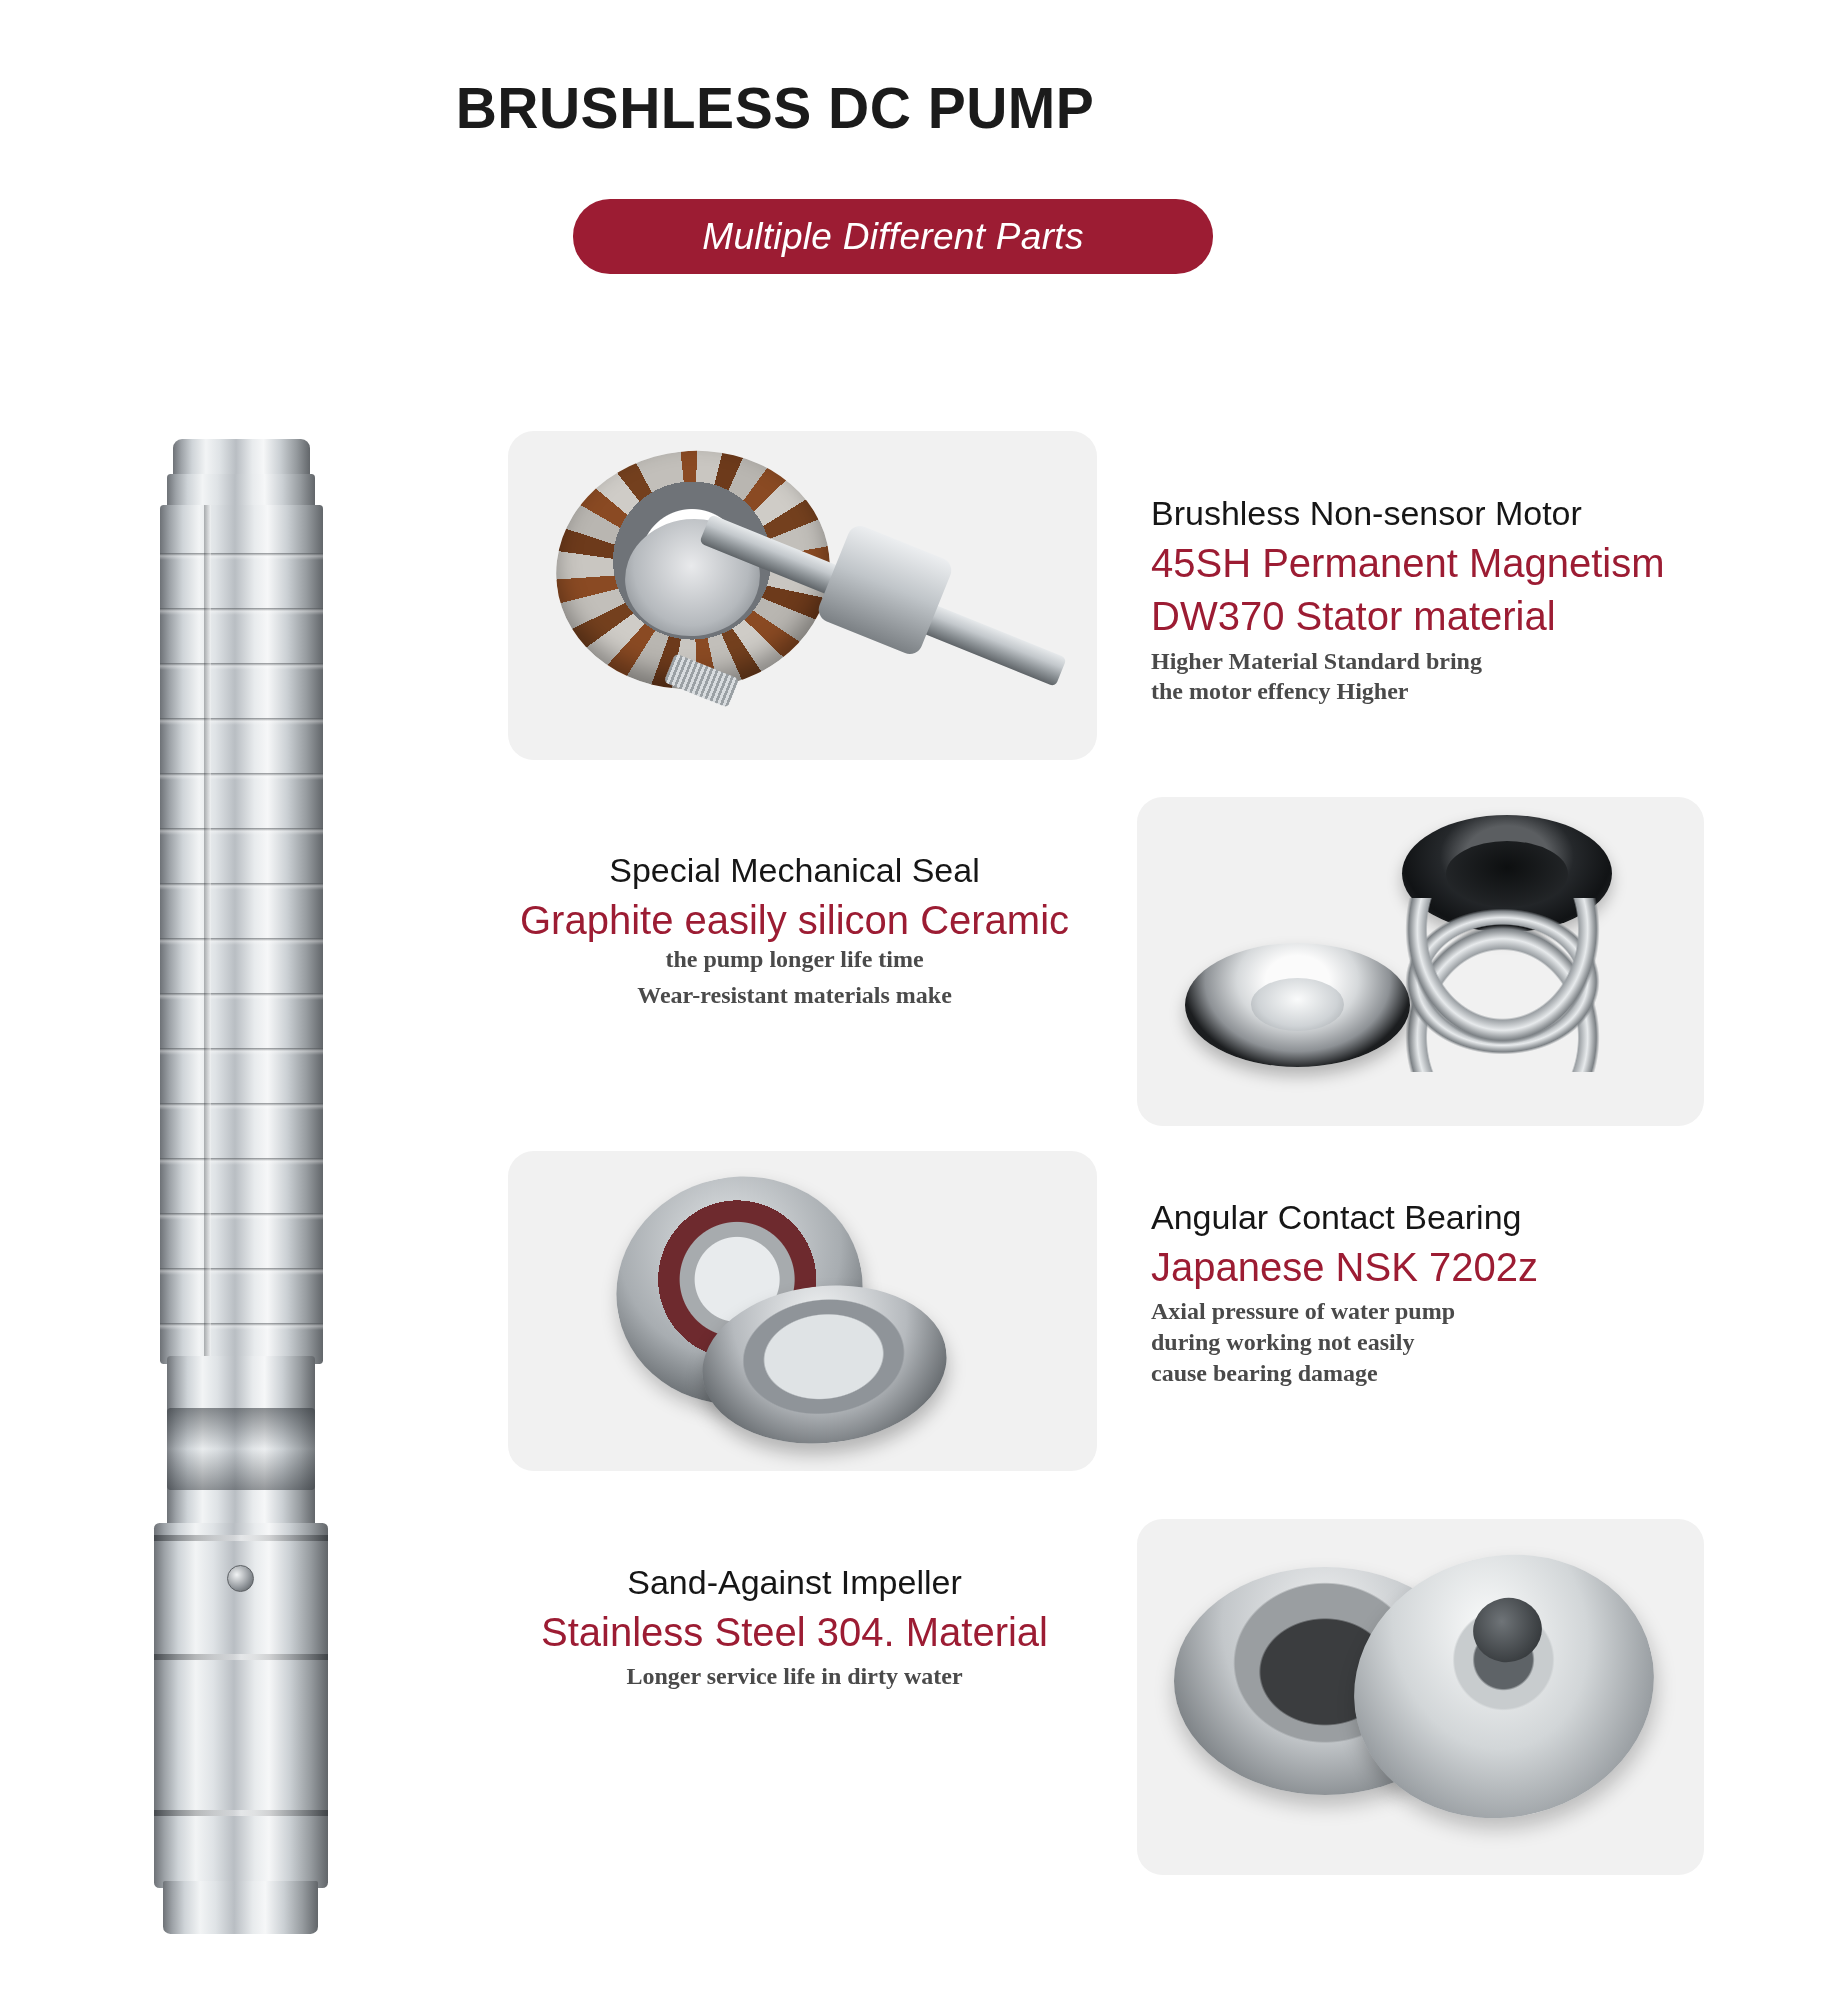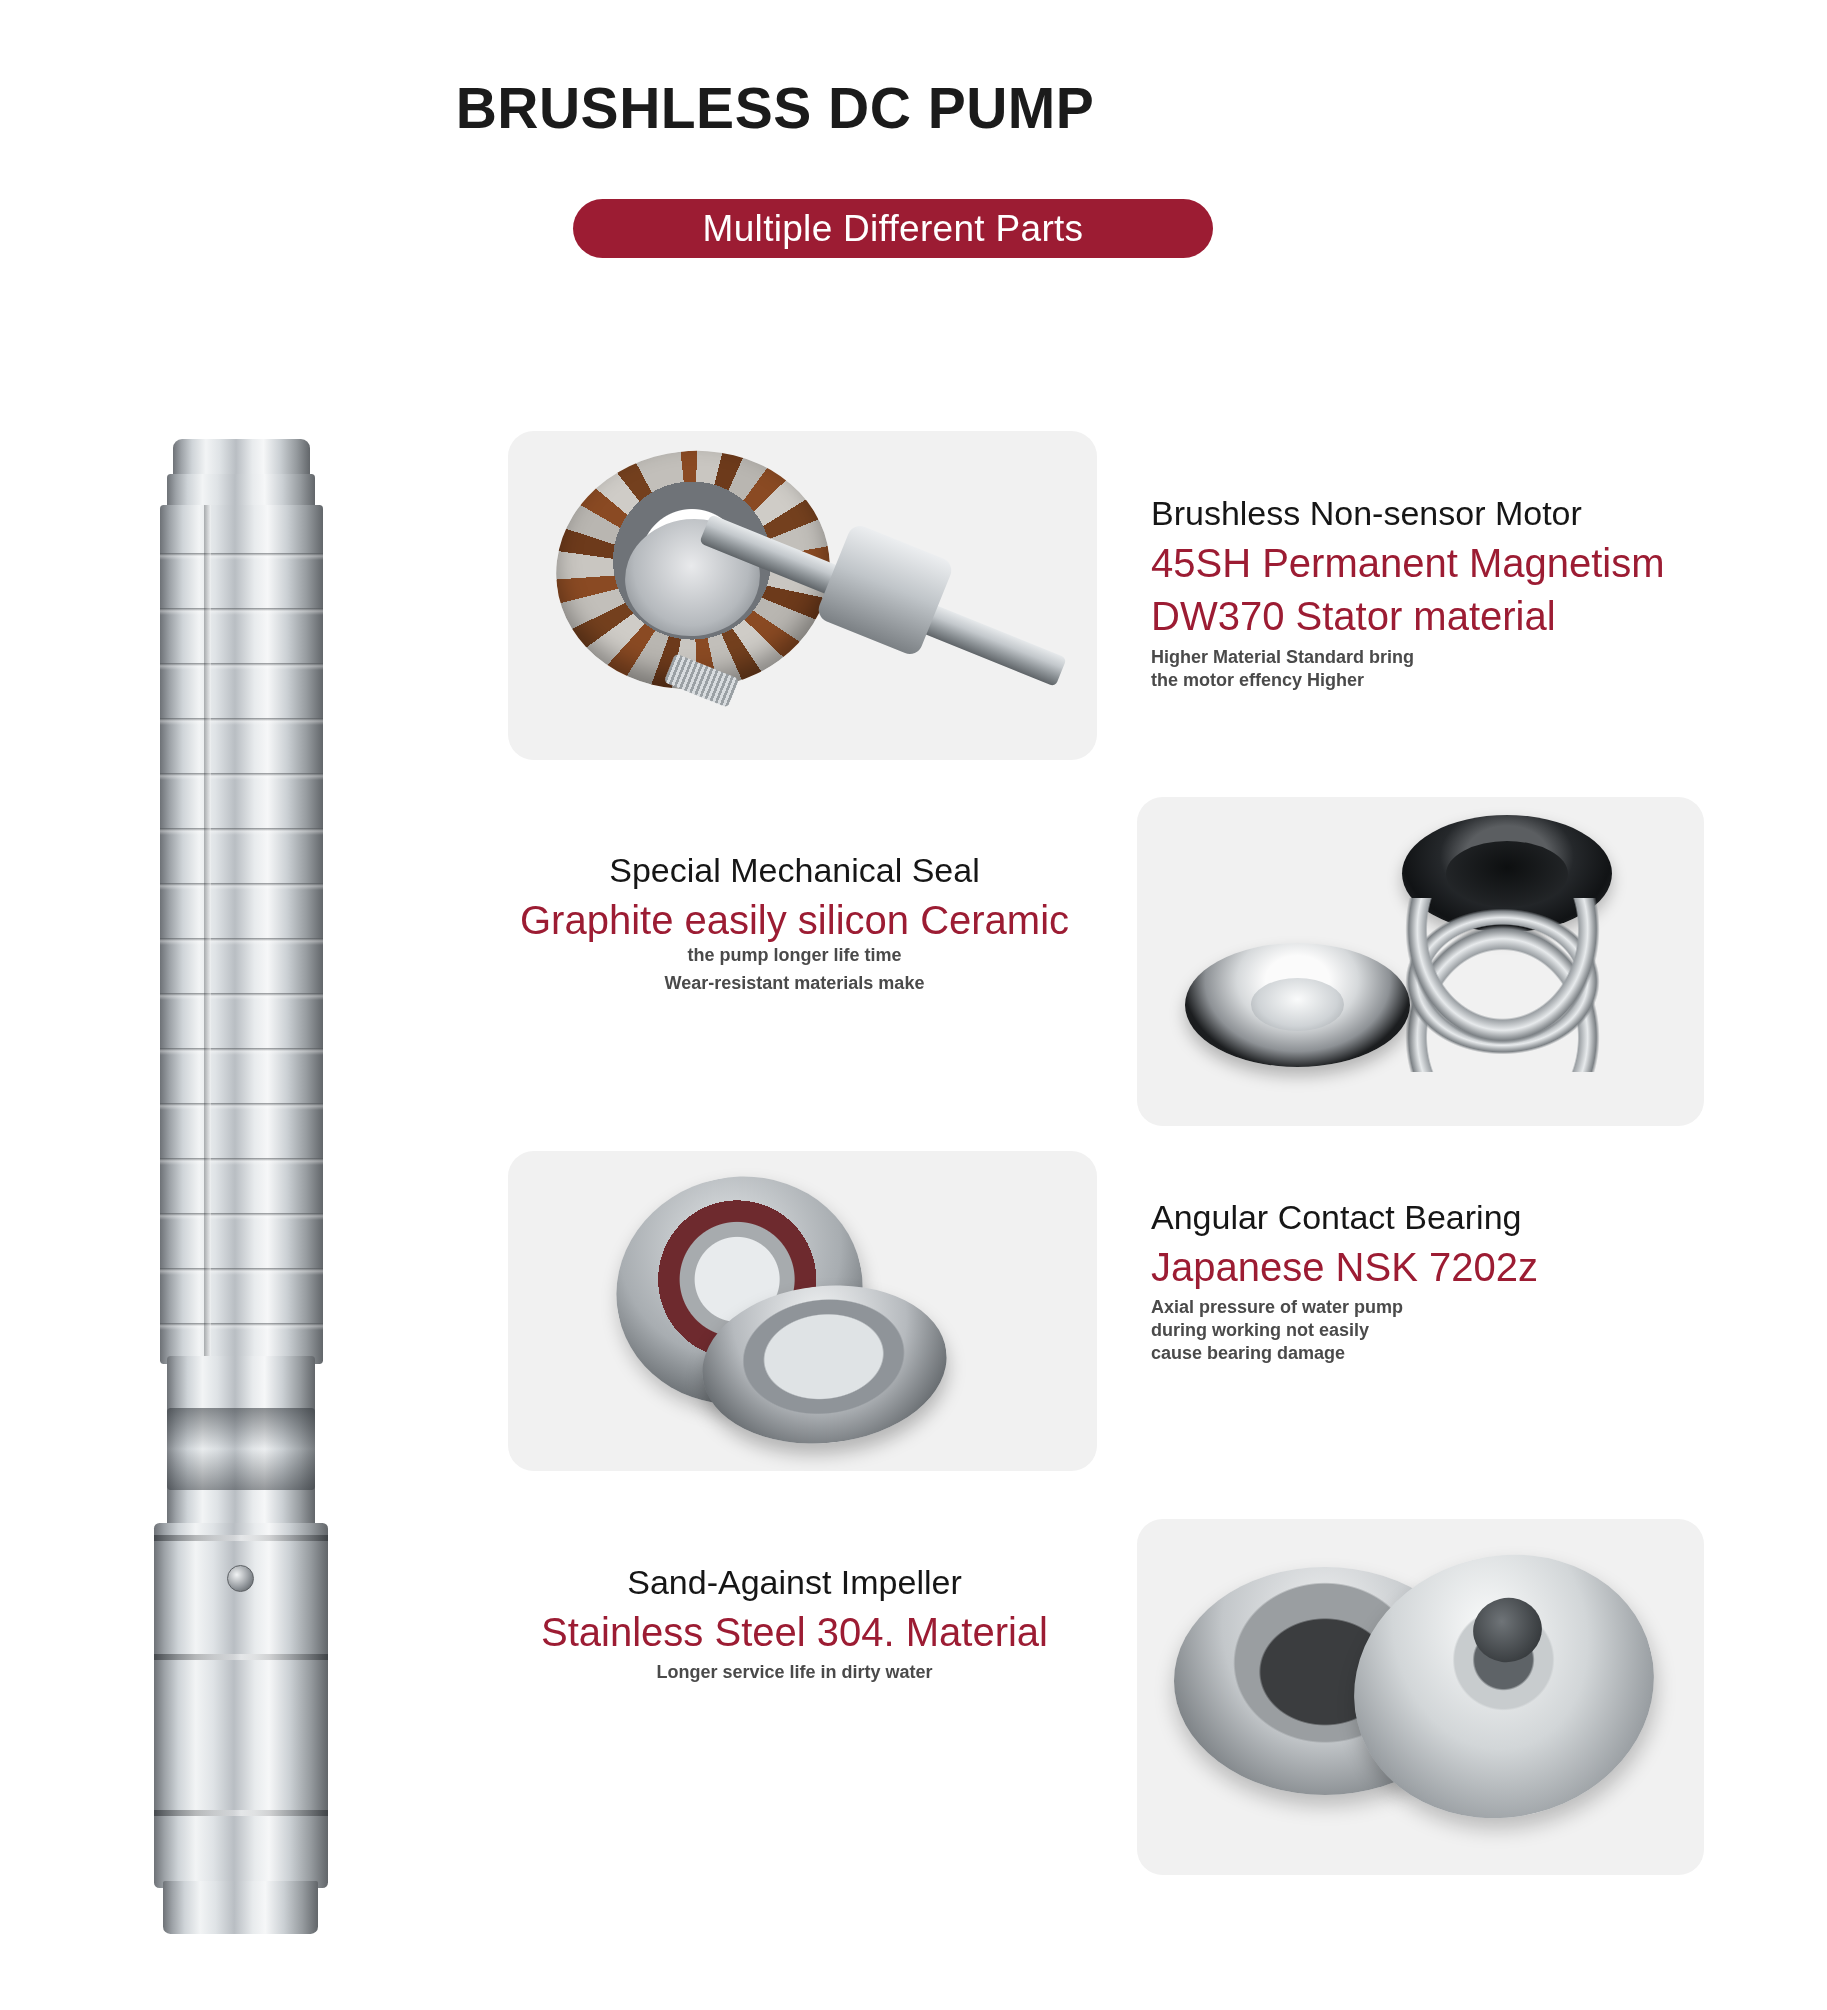--- a/index.html
+++ b/index.html
@@ -27,26 +27,27 @@
     font-size: 57px;
     font-weight: bold;
     letter-spacing: 0.5px;
     color: #1b1b1b;
   }
   .subtitle-pill {
     position: absolute;
     top: 199px;
     left: 573px;
     width: 640px;
-    height: 59px;
+    height: 75px;
     background: #9c1c33;
     border-radius: 37px;
     display: flex;
     align-items: center;
     justify-content: center;
+    font-style: italic;
   }
   .subtitle-pill span {
     color: #ffffff;
     font-size: 37px;
     font-weight: 400;
     letter-spacing: 0.3px;
   }
 
   
   .pump-wrap {
@@ -271,25 +272,26 @@
     color: #161616;
     line-height: 1.18;
   }
   .txt .accent {
     font-size: 40px;
     color: #9c1c33;
     line-height: 1.2;
     margin-top: 5.5px;
   }
   .txt .desc {
-    font-size: 18px;
+    font-size: 24px;
     font-weight: bold;
     color: #4a4a4a;
     line-height: 1.28;
     margin-top: 5.5px;
+    font-family: Liberation Serif, serif;
   }
   .align-left { text-align: left; }
   .align-right { text-align: center; }
 
   .txt-motor   { left: 1151px; top: 493px;  width: 640px; }
   .txt-seal    { left: 493px;  top: 850px;  width: 603px; }
   .txt-bearing { left: 1151px; top: 1197px; width: 640px; }
   .txt-impeller{ left: 493px;  top: 1562px; width: 603px; }
 </style>
 </head>

